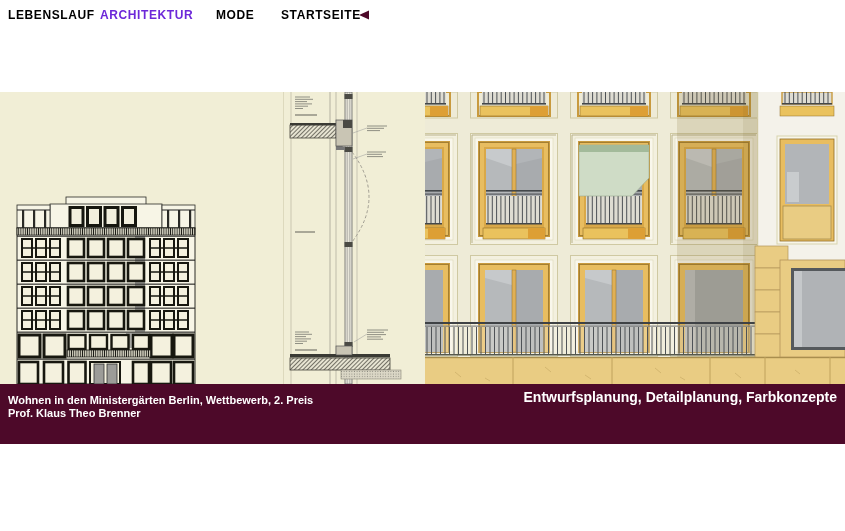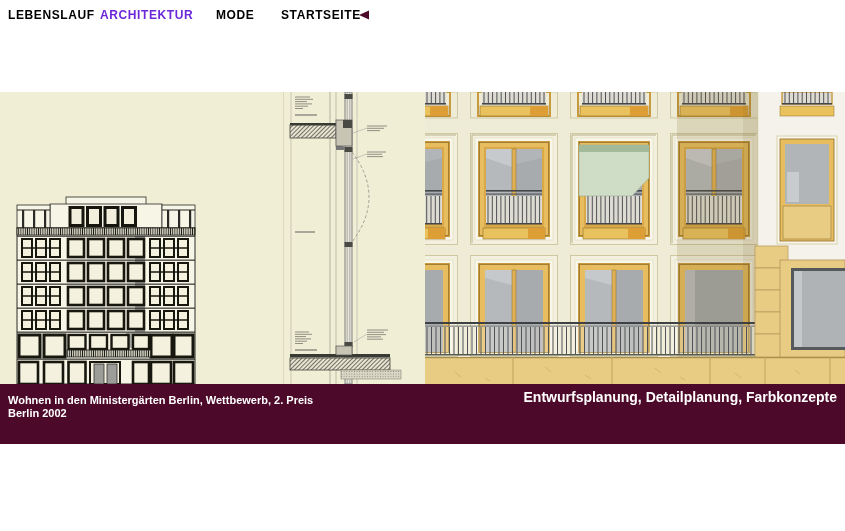--- a/index.html
+++ b/index.html
@@ -516,18 +516,18 @@
               <line x1="370" y1="278" x2="375" y2="282"></line>
           </g>
         </g>
       </svg>
     </div>
   </div>
 
   <div id="caption-bar">
     <div id="caption-left">
       <div>Wohnen in den Ministergärten Berlin, Wettbewerb, 2. Preis</div>
-      <div>Berlin 2002</div>
+      <div>Prof. Klaus Theo Brenner</div>
     </div>
     <div id="caption-right">Entwurfsplanung, Detailplanung, Farbkonzepte</div>
   </div>
 
 </div>
 
 </body></html>

